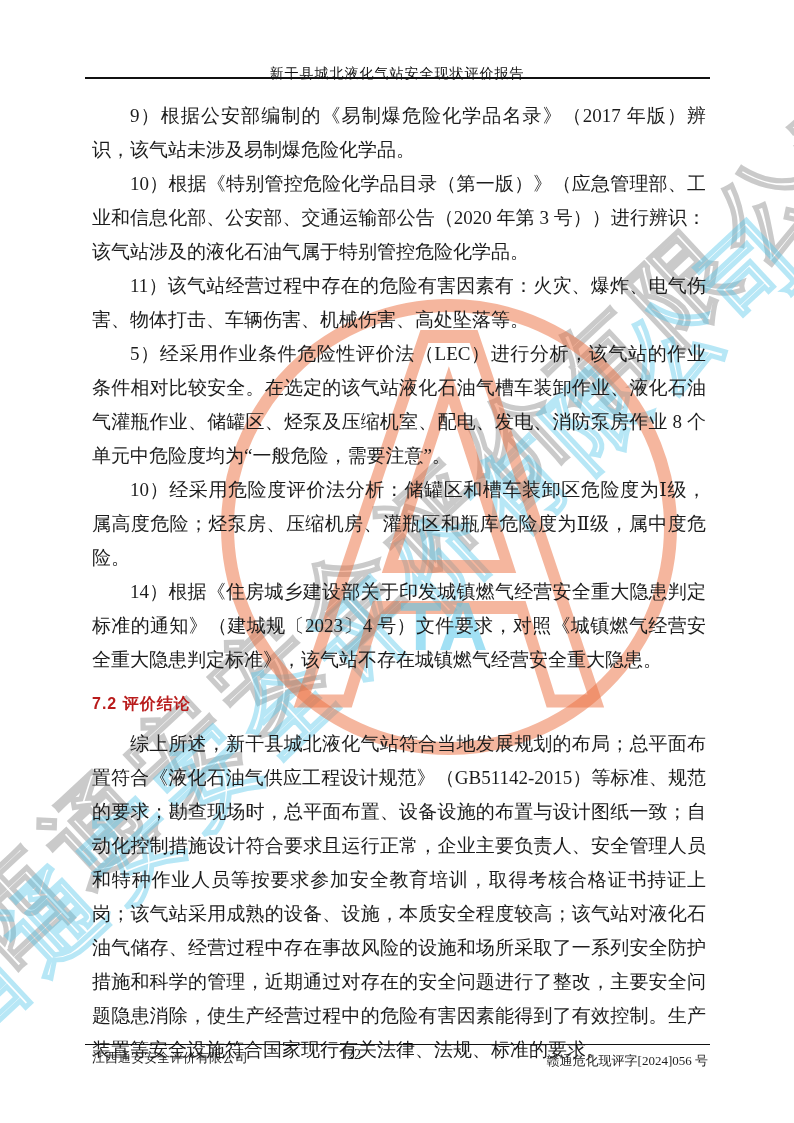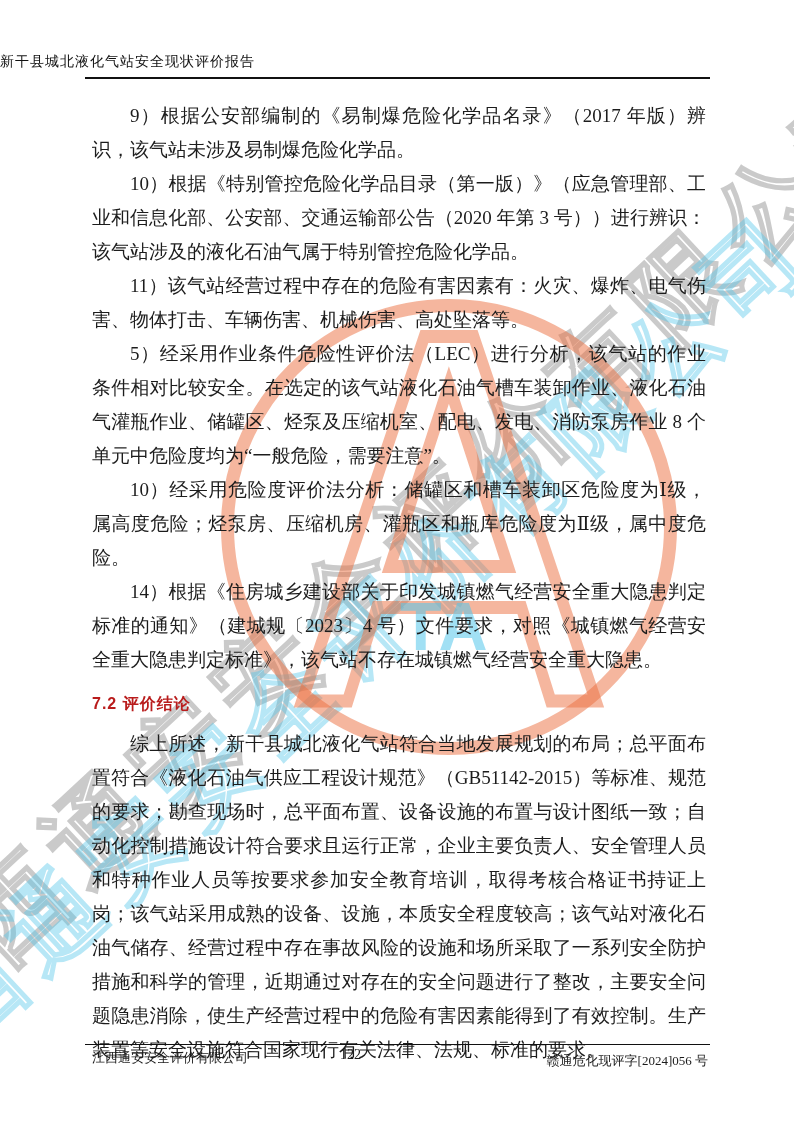--- a/index.html
+++ b/index.html
@@ -59,21 +59,22 @@
   .wm-red{
     position:absolute;
     left:256px;top:738px;
     font-size:84px;font-weight:bold;line-height:1;
     color:rgba(201,48,38,0.55);
     letter-spacing:8px;white-space:nowrap;
   }
   
   .hdr-title{
     position:absolute;z-index:1;
-    top:53px;left:0;width:100%;
+    top:65px;left:0;width:100%;
+    text-align:center;
     font-size:14px;letter-spacing:1px;color:#111;
   }
   .hdr-rule{
     position:absolute;z-index:1;
     top:77px;left:85px;width:625px;height:0;
     border-top:2px solid #111;
   }
   
   .content{
     position:absolute;z-index:1;

